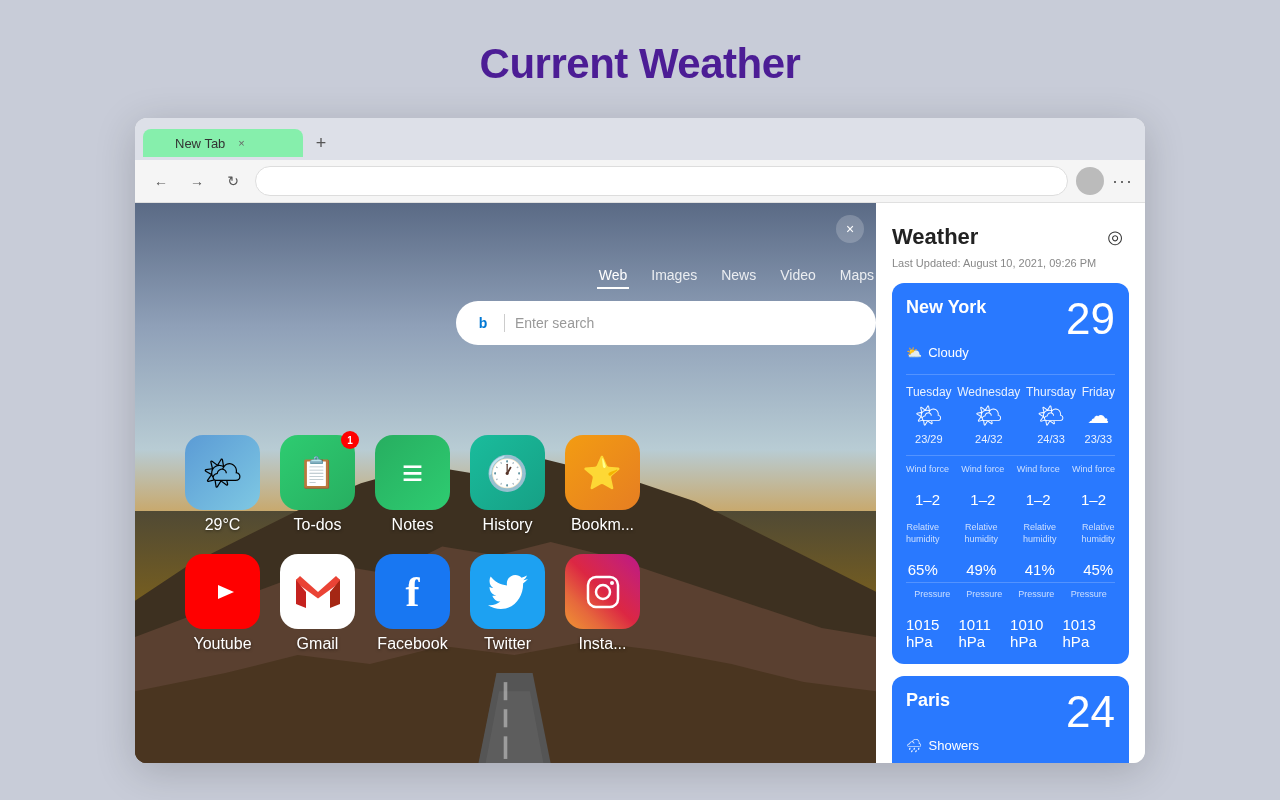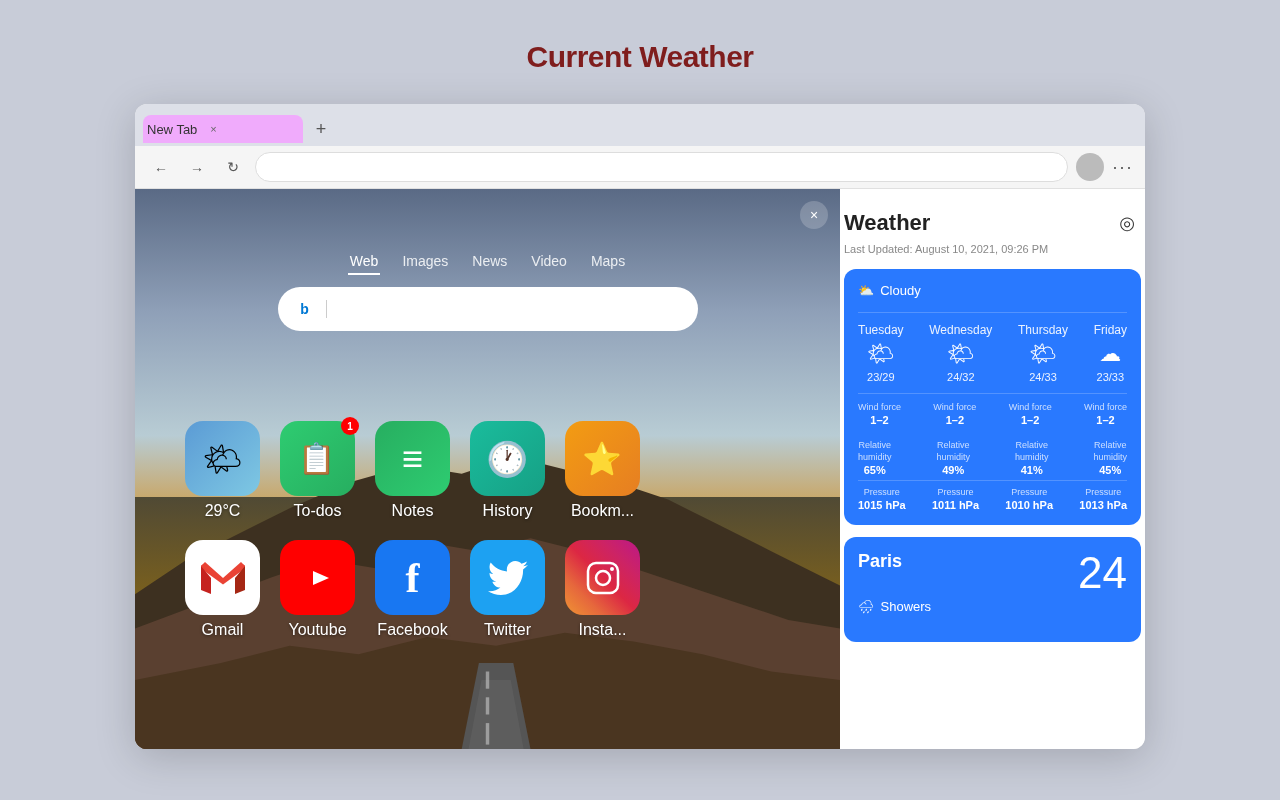--- a/index.html
+++ b/index.html
@@ -7,46 +7,46 @@
       background: #c8ccd8;
       font-family: -apple-system, BlinkMacSystemFont, 'Segoe UI', sans-serif;
       width: 1280px;
       height: 800px;
       overflow: hidden;
       display: flex;
       flex-direction: column;
       align-items: center;
     }
     .page-title {
-      font-size: 30px;
+      font-size: 42px;
       font-weight: 700;
-      color: #7f1d1d;
+      color: #4c1d95;
       margin-top: 40px;
       margin-bottom: 30px;
       letter-spacing: -0.5px;
     }
     .browser-window {
       width: 1010px;
       background: #f0f0f0;
       border-radius: 12px;
       box-shadow: 0 8px 40px rgba(0,0,0,0.18);
       overflow: hidden;
     }
     
     .tab-bar {
       background: #dde0e8;
       display: flex;
       align-items: center;
       padding: 8px 8px 0 8px;
       height: 42px;
     }
     .tab {
-      background: #f0abfc;
+      background: #86efac;
       border-radius: 8px 8px 0 0;
-      padding: 6px 4px;
+      padding: 6px 32px;
       font-size: 13px;
       color: #333;
       display: flex;
       align-items: center;
       gap: 8px;
       min-width: 160px;
     }
     .tab-close {
       width: 16px;
       height: 16px;
@@ -149,21 +149,21 @@
       z-index: 10;
     }
     
     .search-section {
       position: absolute;
       top: 60px;
       left: 0;
       right: 0;
       display: flex;
       flex-direction: column;
-      align-items: center;
+      align-items: flex-end;
       z-index: 5;
     }
     .search-tabs {
       display: flex;
       gap: 20px;
       margin-bottom: 12px;
     }
     .search-tab {
       font-size: 14px;
       color: rgba(255,255,255,0.85);
@@ -260,24 +260,24 @@
       border-radius: 50%;
       font-size: 10px;
       color: white;
       display: flex;
       align-items: center;
       justify-content: center;
       font-weight: 700;
     }
     
     .weather-panel {
-      width: 305px;
+      width: 269px;
       background: white;
       overflow-y: auto;
-      padding: 20px 4px;
+      padding: 20px 16px;
       flex-shrink: 0;
     }
     .weather-header {
       display: flex;
       justify-content: space-between;
       align-items: center;
       margin-bottom: 6px;
     }
     .weather-title {
       font-size: 22px;
@@ -365,22 +365,23 @@
       align-items: center;
       gap: 2px;
       font-size: 10px;
       justify-content: space-between;
     }
     .detail-label {
       opacity: 0.75;
       font-size: 9px;
     }
     .detail-value {
-      font-weight: 700;
-      font-size: 11px;
+      font-weight: 400;
+      font-size: 15px;
+      margin-top: 15px;
     }
 
     
     .weather-panel::-webkit-scrollbar { width: 4px; }
     .weather-panel::-webkit-scrollbar-track { background: #f1f1f1; }
     .weather-panel::-webkit-scrollbar-thumb { background: #ccc; border-radius: 2px; }
 
     
     .mountain-svg {
       position: absolute;
@@ -446,20 +447,21 @@
           <span class="search-tab">Images</span>
           <span class="search-tab">News</span>
           <span class="search-tab">Video</span>
           <span class="search-tab">Maps</span>
         </div>
         <div class="search-bar">
           <div class="bing-logo">
               <b>b</b>
             </div>
           <div class="search-divider"></div>
+          <div class="search-input-text">Enter search</div>
         </div>
       </div>
 
       <div class="icons-section">
         <div class="icons-row">
 
           <div class="app-icon-wrapper">
             <div class="app-icon app-weather">🌤</div>
             <span class="app-label">29°C</span>
           </div>
@@ -488,46 +490,46 @@
 
           <div class="app-icon-wrapper" style="overflow:hidden; width:75px;">
             <div class="app-icon" style="background: linear-gradient(135deg, #f39c12, #e67e22);">
               <span style="font-size:32px;">⭐</span>
             </div>
             <span class="app-label">Bookm...</span>
           </div>
         </div>
 
         <div class="icons-row">
+
+          <div class="app-icon-wrapper">
+            <div class="app-icon app-youtube">
+              <svg width="44" height="32" viewBox="0 0 44 32">
+                <rect x="0" y="4" width="44" height="24" rx="6" fill="#ff0000"></rect>
+                <polygon points="17,9 33,16 17,23" fill="white"></polygon>
+              </svg>
+            </div>
+            <span class="app-label">Youtube</span>
+          </div>
 
           <div class="app-icon-wrapper">
             <div class="app-icon app-gmail">
               <svg width="44" height="32" viewBox="0 0 44 32">
                 <path d="M0,4 L0,28 C0,30.2 1.8,32 4,32 L10,32 L10,16 L22,24 L34,16 L34,32 L40,32 C42.2,32 44,30.2 44,28 L44,4 C44,1.8 42.2,0 40,0 L4,0 C1.8,0 0,1.8 0,4 Z" fill="#fff"></path>
                 <path d="M0,4 L22,20 L44,4" fill="none" stroke="#ea4335" stroke-width="4"></path>
                 <path d="M0,4 L10,16 L10,32 L0,28 Z" fill="#c5221f"></path>
                 <path d="M44,4 L34,16 L34,32 L44,28 Z" fill="#a52714"></path>
                 <path d="M0,4 L22,20 L44,4 L40,0 L22,16 L4,0 Z" fill="#ea4335"></path>
                 <path d="M0,4 L0,28 L10,32 L10,16 Z" fill="#fbbc04" opacity="0"></path>
               </svg>
             </div>
             <span class="app-label">Gmail</span>
           </div>
 
           <div class="app-icon-wrapper">
-            <div class="app-icon app-youtube">
-              <svg width="44" height="32" viewBox="0 0 44 32">
-                <rect x="0" y="4" width="44" height="24" rx="6" fill="#ff0000"></rect>
-                <polygon points="17,9 33,16 17,23" fill="white"></polygon>
-              </svg>
-            </div>
-            <span class="app-label">Youtube</span>
-          </div>
-
-          <div class="app-icon-wrapper">
             <div class="app-icon app-facebook">
               <span style="font-size: 42px; color: white; font-weight: 700; font-family: Georgia, serif; line-height: 1;">f</span>
             </div>
             <span class="app-label">Facebook</span>
           </div>
 
           <div class="app-icon-wrapper">
             <div class="app-icon" style="background: #1da1f2;">
               <svg width="40" height="34" viewBox="0 0 40 34" fill="none" xmlns="http://www.w3.org/2000/svg">
                 <path d="M40,4.02C38.5,4.7 36.9,5.16 35.2,5.36C36.94,4.3 38.28,2.62 38.9,0.62C37.26,1.6 35.44,2.32 33.52,2.72C31.96,1.04 29.76,0 27.3,0C22.62,0 18.82,3.8 18.82,8.48C18.82,9.16 18.9,9.82 19.04,10.44C12.44,10.12 6.6,6.7 2.68,1.56C1.94,2.82 1.52,4.3 1.52,5.88C1.52,8.88 3.02,11.52 5.3,13.08C3.94,13.04 2.66,12.66 1.54,12.02V12.14C1.54,16.26 4.46,19.7 8.32,20.5C7.58,20.7 6.8,20.8 6,20.8C5.44,20.8 4.9,20.76 4.38,20.66C5.46,24.08 8.64,26.56 12.4,26.62C9.5,28.9 5.86,30.26 1.9,30.26C1.2,30.26 0.52,30.22 -0.14,30.14C3.64,32.56 8.14,34 12.96,34C27.28,34 35.1,20.94 35.1,9.56C35.1,9.18 35.1,8.8 35.08,8.44C36.72,7.24 38.14,5.74 40,4.02Z" fill="white"></path>
@@ -551,20 +553,24 @@
     </div>
 
     <div class="weather-panel">
       <div class="weather-header">
         <span class="weather-title">Weather</span>
         <div class="location-icon">◎</div>
       </div>
       <div class="weather-updated">Last Updated: August 10, 2021, 09:26 PM</div>
 
       <div class="city-card">
+        <div class="city-header">
+          <span class="city-name">New York</span>
+          <span class="city-temp">29</span>
+        </div>
         <div class="city-condition">
           <span>⛅</span>
           <span>Cloudy</span>
         </div>
 
         <div class="forecast-row">
 
           <div class="forecast-day">
             <span class="forecast-day-name">Tuesday</span>
             <span class="forecast-icon">🌤</span>

